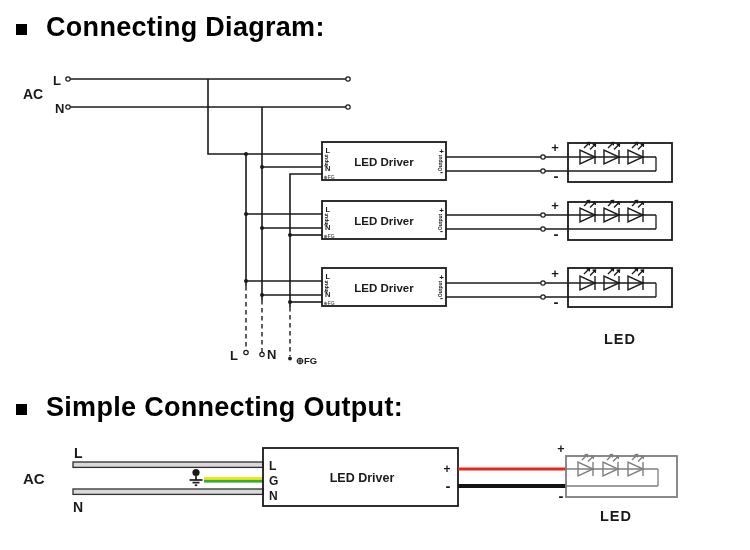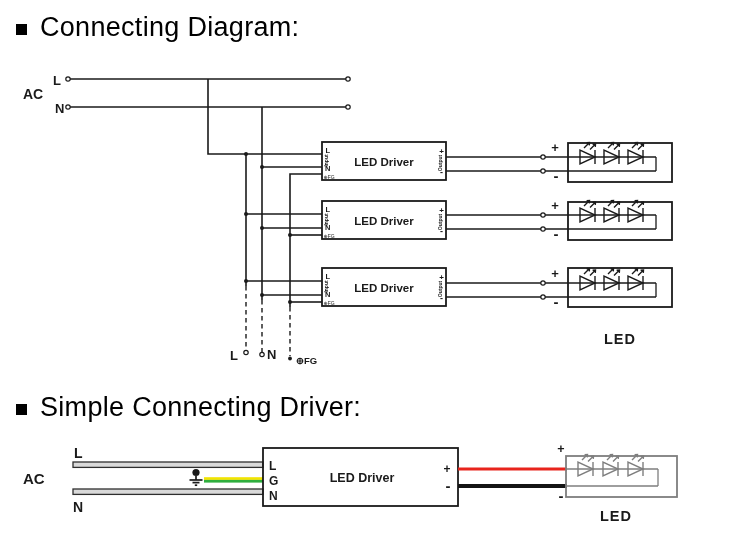--- a/index.html
+++ b/index.html
@@ -1,19 +1,19 @@
 <!DOCTYPE html>
 <html style="--line: #1a1a1a; --wire-red: #e8241c; --wire-black: #141414; --earth-yellow: #f2e400; --earth-green: #2fae3e; --cable-fill: #d9d9d9; --strip-gray: #7e7e7e;"><head>
 <meta charset="utf-8">
 <style>
   html,body{margin:0;padding:0;background:#fff;}
   body{position:relative;width:750px;height:550px;overflow:hidden;
        font-family:"Liberation Sans",sans-serif;color:#000;}
-  .heading{position:absolute;display:flex;align-items:center;gap:13px;
-           font-weight:normal;font-size:27px;letter-spacing:.3px;color:#000;}
+  .heading{position:absolute;display:flex;align-items:center;gap:19px;
+           font-weight:bold;font-size:27px;letter-spacing:.3px;color:#000;}
   .sq{width:11px;height:11px;background:#000;flex:0 0 auto;margin-top:4px;}
   svg{position:absolute;left:0;top:0;}
   svg text{font-family:"Liberation Sans",sans-serif;fill:var(--line);stroke:none;}
   .w{stroke:var(--line);stroke-width:1.6;fill:none;stroke-linecap:butt;}
   .w2{stroke-width:1.8;fill:none;}
   .thin{stroke-width:1.3;}
   .dash{stroke-dasharray:4.5 3.5;stroke-width:1.4;}
   .dot{fill:var(--line);stroke:none;}
   .oc{fill:#fff;stroke:var(--line);stroke-width:1.2;}
   .b{font-weight:bold;}
@@ -31,21 +31,21 @@
 </head>
 <body>
 
 <div class="heading" style="left:16px;top:12px">
   <div class="sq"></div>
   <span>Connecting Diagram:</span>
 </div>
 
 <div class="heading" style="left:16px;top:392px">
   <div class="sq"></div>
-  <span>Simple Connecting Driver:</span>
+  <span>Simple Connecting Output:</span>
 </div>
 
 <svg width="750" height="550" viewBox="0 0 750 550">
   <defs>
     <g id="diode" fill="none" stroke-width="1.4">
       <polygon points="0,-7 0,7 15,0"></polygon>
       <line x1="15" y1="-7" x2="15" y2="7"></line>
       <path d="M4,-9 L9.5,-14.5 M6.6,-14.3 L9.5,-14.5 L9.3,-11.6"></path>
       <path d="M10,-7.5 L15.5,-13 M12.6,-12.8 L15.5,-13 L15.3,-10.1"></path>
     </g>

